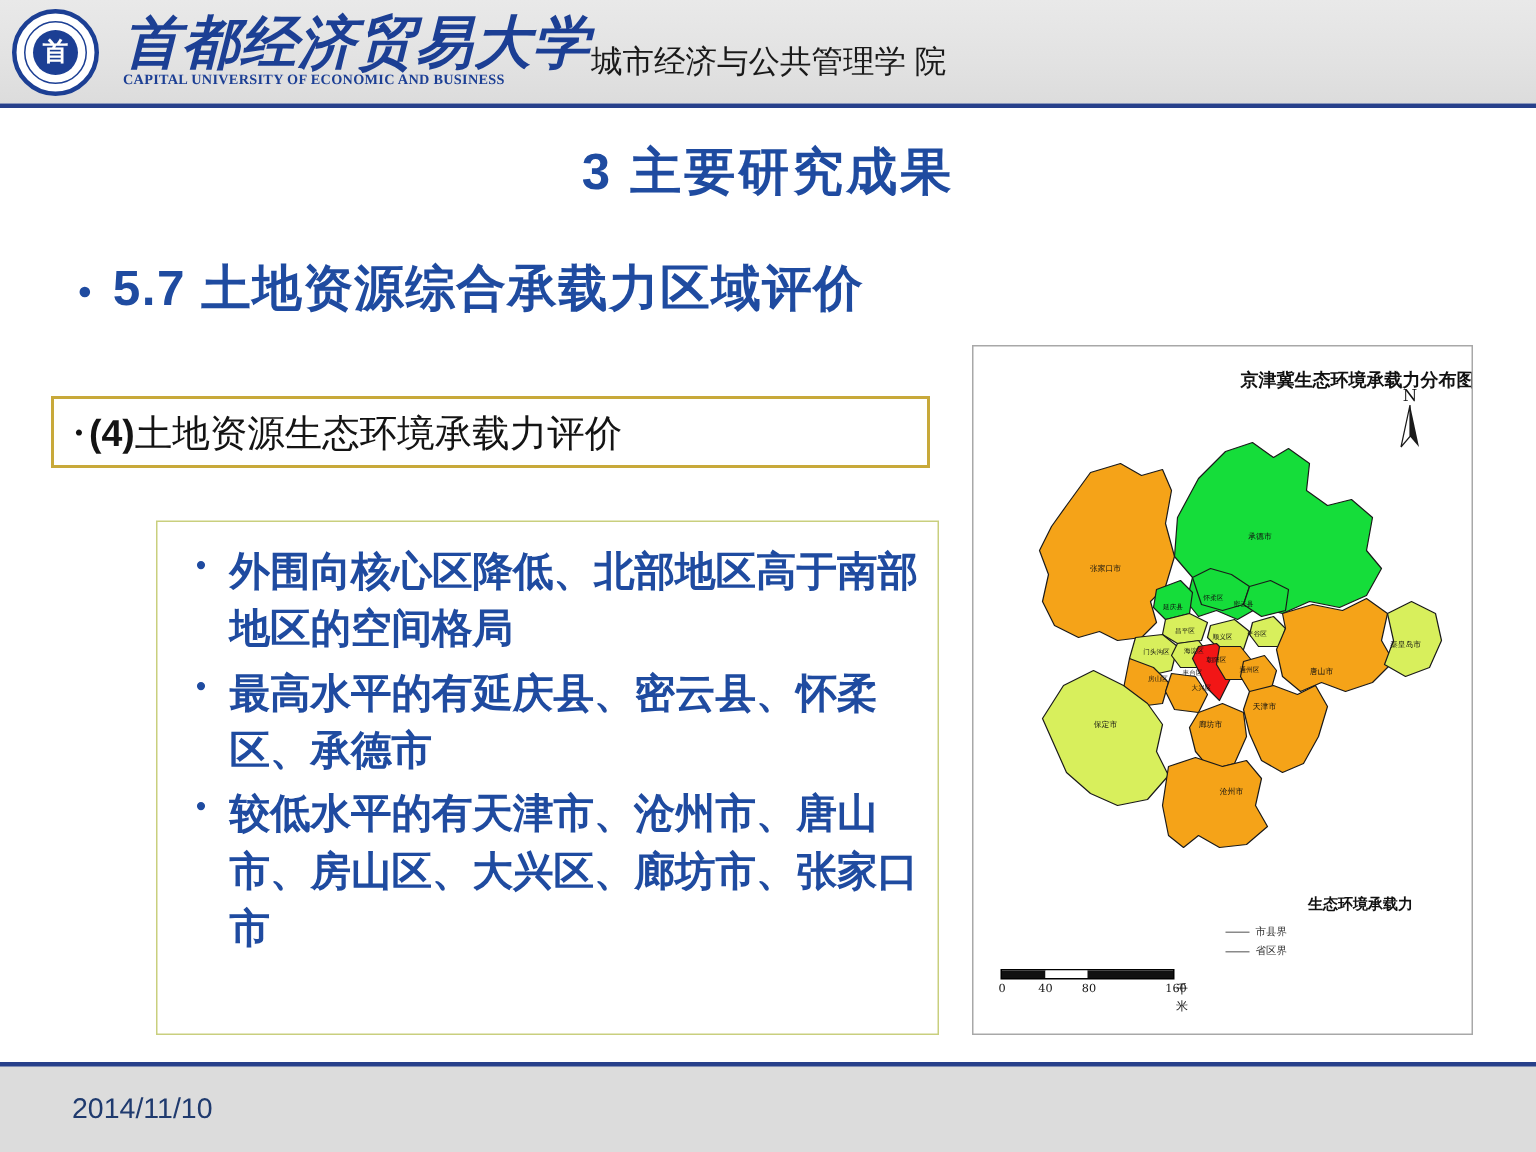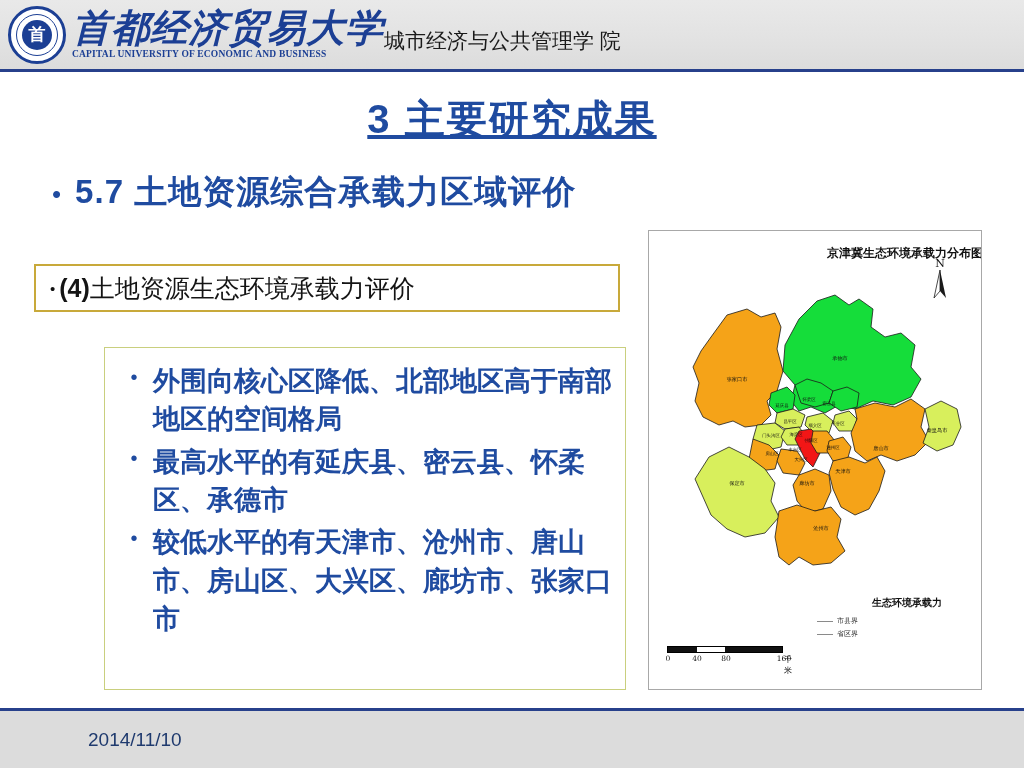--- a/index.html
+++ b/index.html
@@ -28,42 +28,41 @@
   .seal::before{
     content:""; position:absolute; left:5px; top:5px; right:5px; bottom:5px;
     border:1px solid #1c3f94; border-radius:50%;
   }
   .seal-inner{
     width:30px;height:30px;border-radius:50%;
     background:#1c3f94; color:#fff; font-size:17px; font-weight:bold;
     display:flex;align-items:center;justify-content:center;
     font-family:"DejaVu Sans", sans-serif;
   }
-  #logo-text{ margin-left:6px; line-height:1; }
+  #logo-text{ margin-left:16px; line-height:1; }
   #uni-cn{
     font-family:"DejaVu Serif", serif;
     font-size:38px; font-weight:bold; color:#1c3f94;
     font-style:italic; letter-spacing:1px; white-space:nowrap;
   }
   #uni-en{
     font-size:9.5px; font-weight:bold; color:#1c3f94;
     letter-spacing:.2px; margin-top:3px; white-space:nowrap;font-family:Liberation Serif, serif;
   }
   #college{
     font-size:21px; color:#1a1a1a; 
     white-space:nowrap; align-self:center; padding-top:12px;
   }
 
   
   #slide-title{
     position:absolute; left:0; top:92px; width:1024px;
     text-align:center;
-    font-size:40px; font-weight:bold; color:#1f4ba0;
+    font-size:34px; font-weight:bold; color:#1f4ba0;
     letter-spacing:2px;
-    text-decoration:underline;
   }
   #subtitle-row{
     position:absolute; left:52px; top:170px; width:840px;
     display:flex; align-items:baseline;
   }
   #subtitle-bullet{ font-size:26px; color:#1f4ba0; margin-right:14px; }
   #subtitle{
     font-size:33px; font-weight:bold; color:#1f4ba0; letter-spacing:1px;
   }
 
@@ -160,21 +159,21 @@
     font-family:"DejaVu Serif", serif; font-size:7.5px; color:#333; white-space:nowrap;
   }
 
   
   #footer{
     position:absolute; left:0; bottom:0; width:1024px; height:60px;
     background:#dcdcdc; border-top:3px solid #27408b;
     display:flex; align-items:center;
   }
   #footer-date{
-    margin-left:88px; font-size:19px; color:#1f3a6e;
+    margin-left:48px; font-size:19px; color:#1f3a6e;
   }
 </style>
 </head>
 <body>
 
 <div id="header">
   <div id="logo-wrap">
     <div class="seal">
       <div class="seal-inner">首</div>
     </div>

